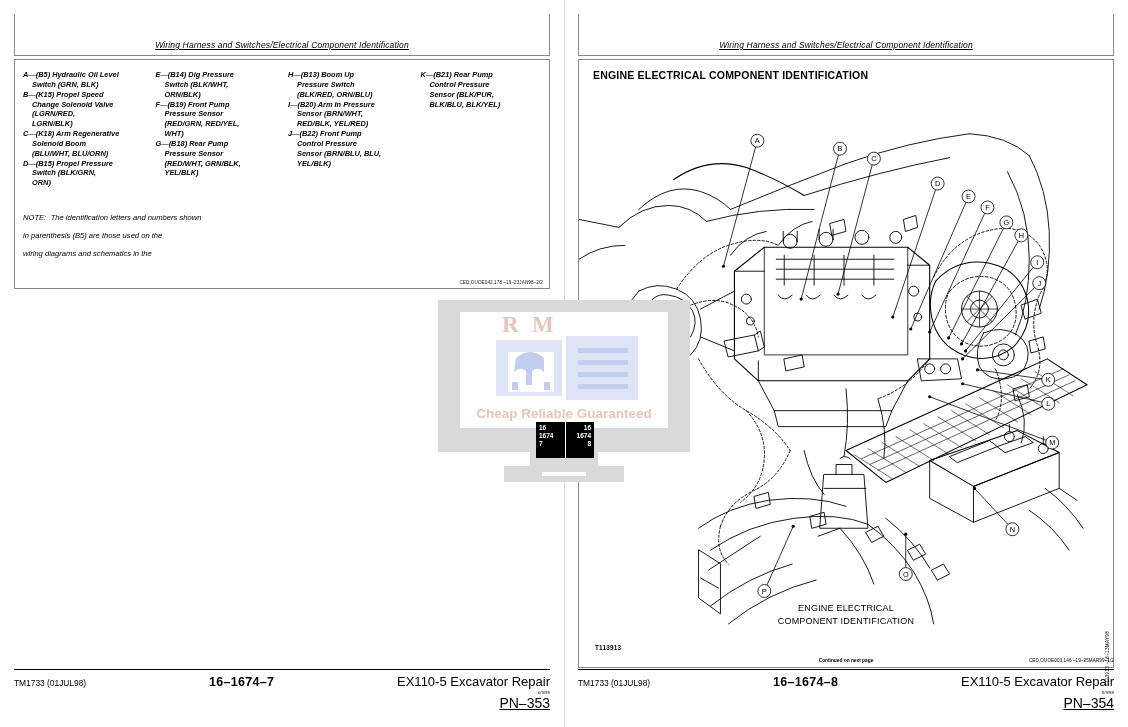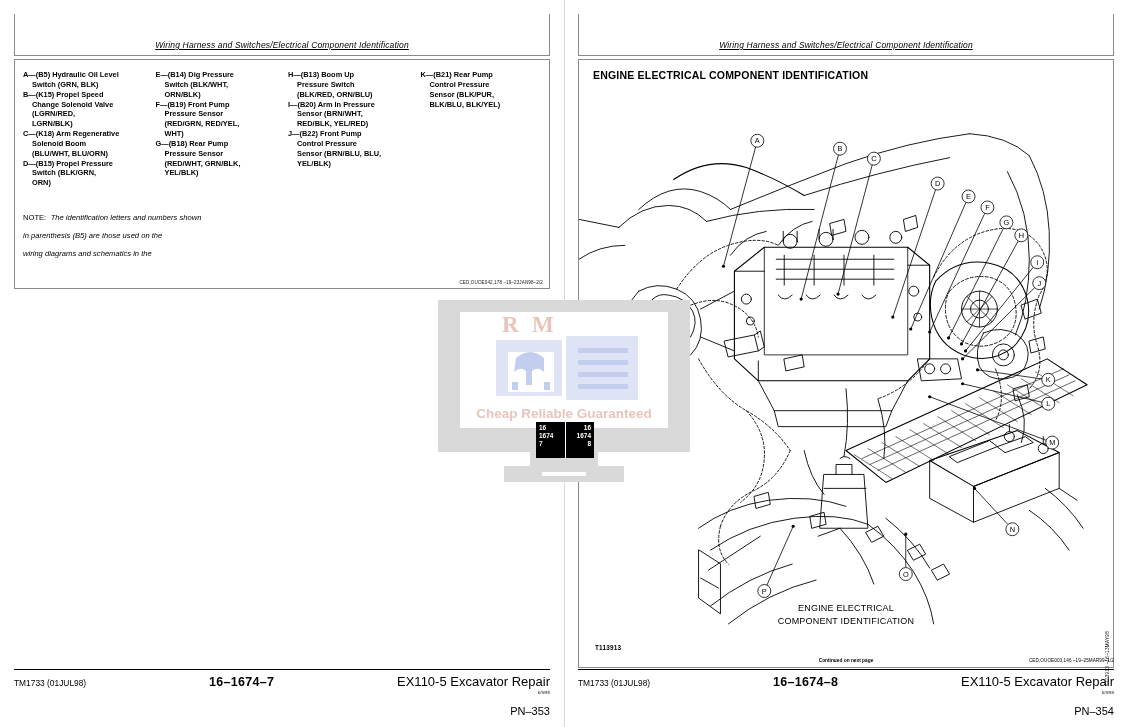--- a/index.html
+++ b/index.html
@@ -58,20 +58,21 @@
     right: 14px;
     top: 59px;
     height: 230px;
     border: 1px solid #8a8a8a;
     box-sizing: border-box;
     padding: 10px 8px 0 8px;
   }
   .legend-cols {
     display: flex;
     gap: 12px;
+    font-style: italic;
   }
   .legend-col {
     width: 25%;
     padding-right: 6px;
     box-sizing: border-box;
   }
   .legend-item {
     font-size: 7.4px;
     font-weight: bold;
     line-height: 1.33;
@@ -90,20 +91,21 @@
     box-sizing: border-box;
     padding-right: 12px;
   }
   .note-text {
     font-size: 7.6px;
     font-style: italic;
     line-height: 1.45;
     white-space: pre-line;
   }
   .note-label {
+    font-style: italic;
     font-size: 7.6px;
     font-weight: normal;
   }
   .note-body {
     display: inline;
   }
   .panel-code {
     position: absolute;
     right: 6px;
     bottom: 3px;
@@ -202,23 +204,24 @@
     font-size: 13px;
     text-align: right;
   }
   .footer-date {
     font-size: 4.2px;
     text-align: right;
     letter-spacing: .1px;
     margin-top: 1px;
   }
   .footer-pn {
-    font-size: 11px;
+    font-size: 14px;
     text-align: right;
-    margin-top: 10px;
+    margin-top: 0px;
+    text-decoration: underline;
   }
   .continued {
     position: absolute;
     left: 0;
     right: 0;
     top: -11px;
     text-align: center;
     font-size: 4.8px;
     font-weight: bold;
   }

